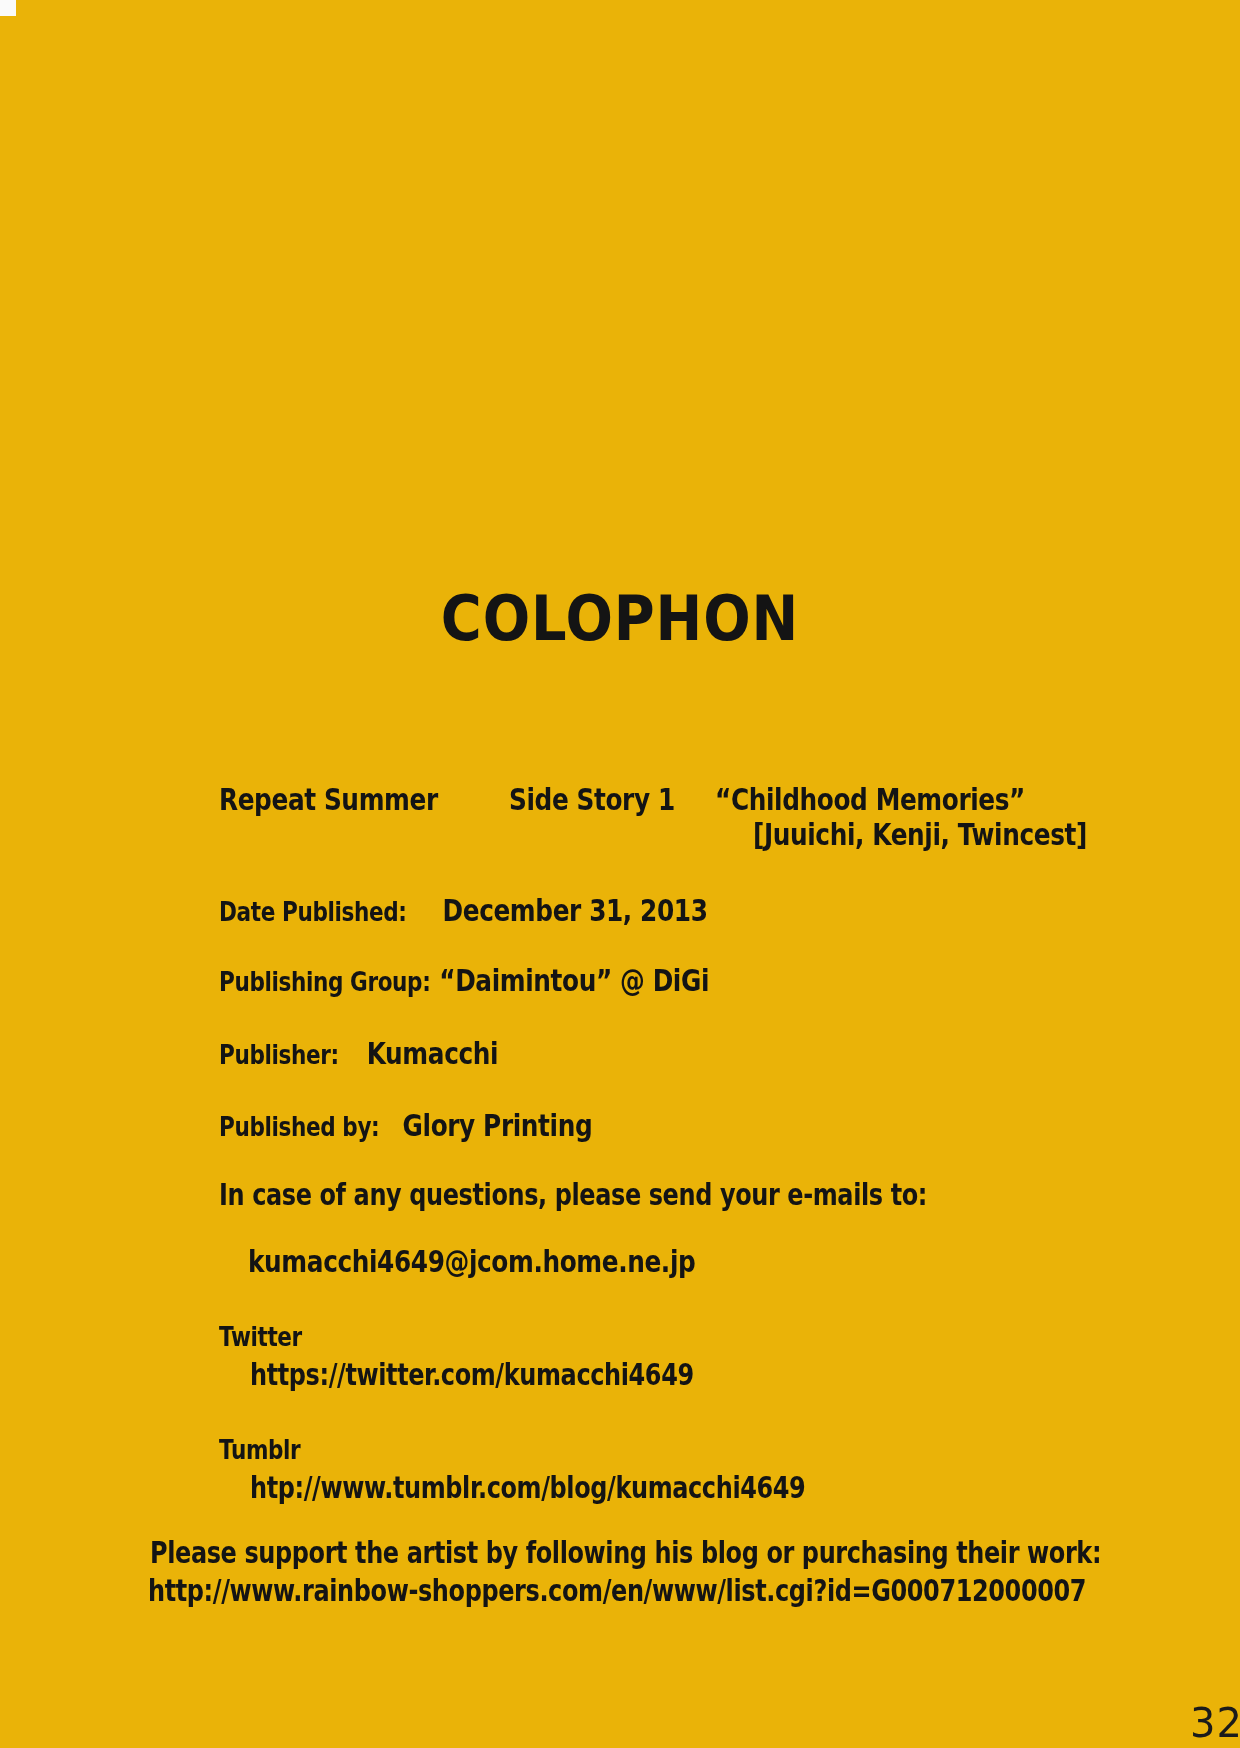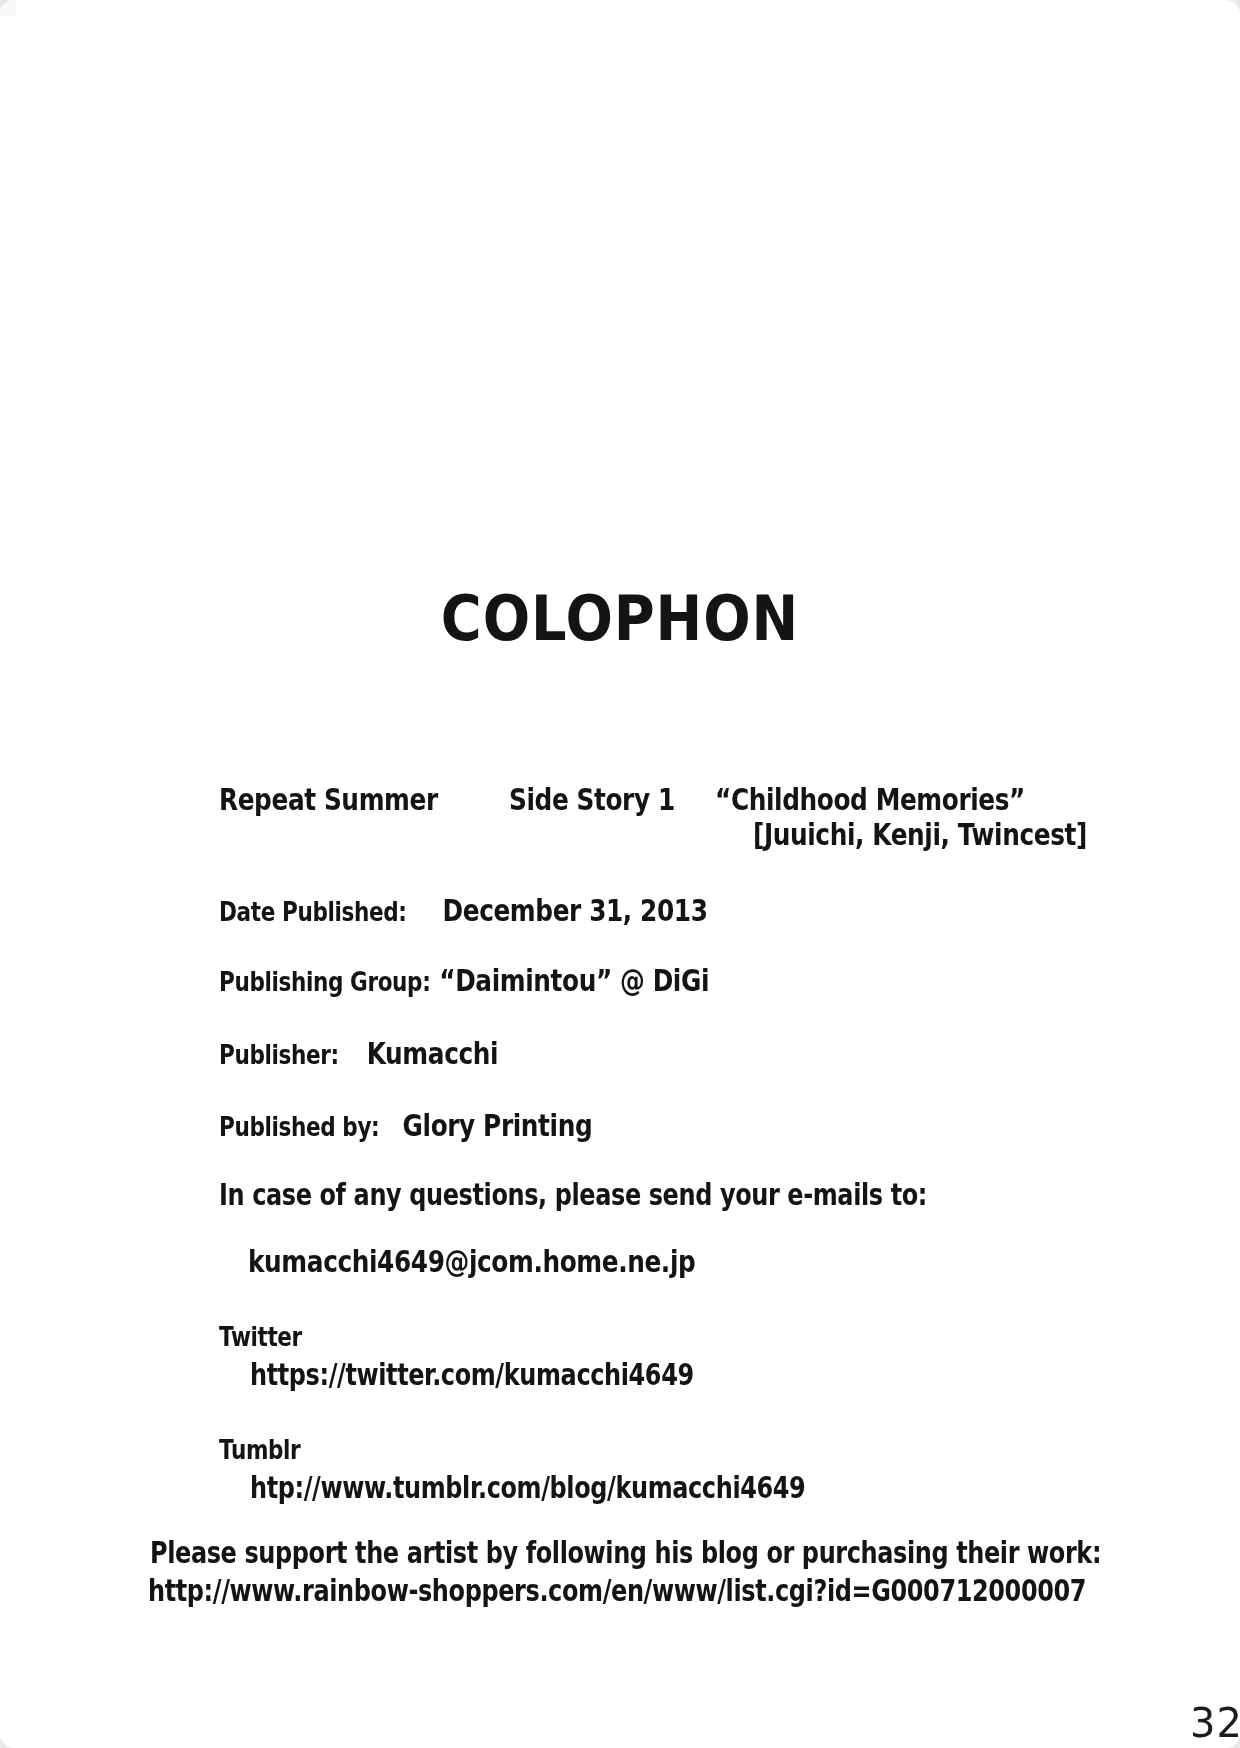--- a/index.html
+++ b/index.html
@@ -1,23 +1,22 @@
 <!DOCTYPE html>
 <html><head>
 <meta charset="utf-8">
 <style>
   html,body{margin:0;padding:0;background:#e8e8e8;}
   .page{
     position:relative;
     width:1240px;height:1748px;
-    background:#ffffff;
+    background:#eab308;
     overflow:hidden;
     font-family:"DejaVu Sans",sans-serif;
     color:#141414;
-    border-radius:14px;
   }
   .artifact{
     position:absolute;left:0;top:0;width:16px;height:16px;
     background:#fafafa;
   }
   .txt{
     position:absolute;
     font-weight:bold;
     white-space:nowrap;
     transform:scaleX(0.80);

